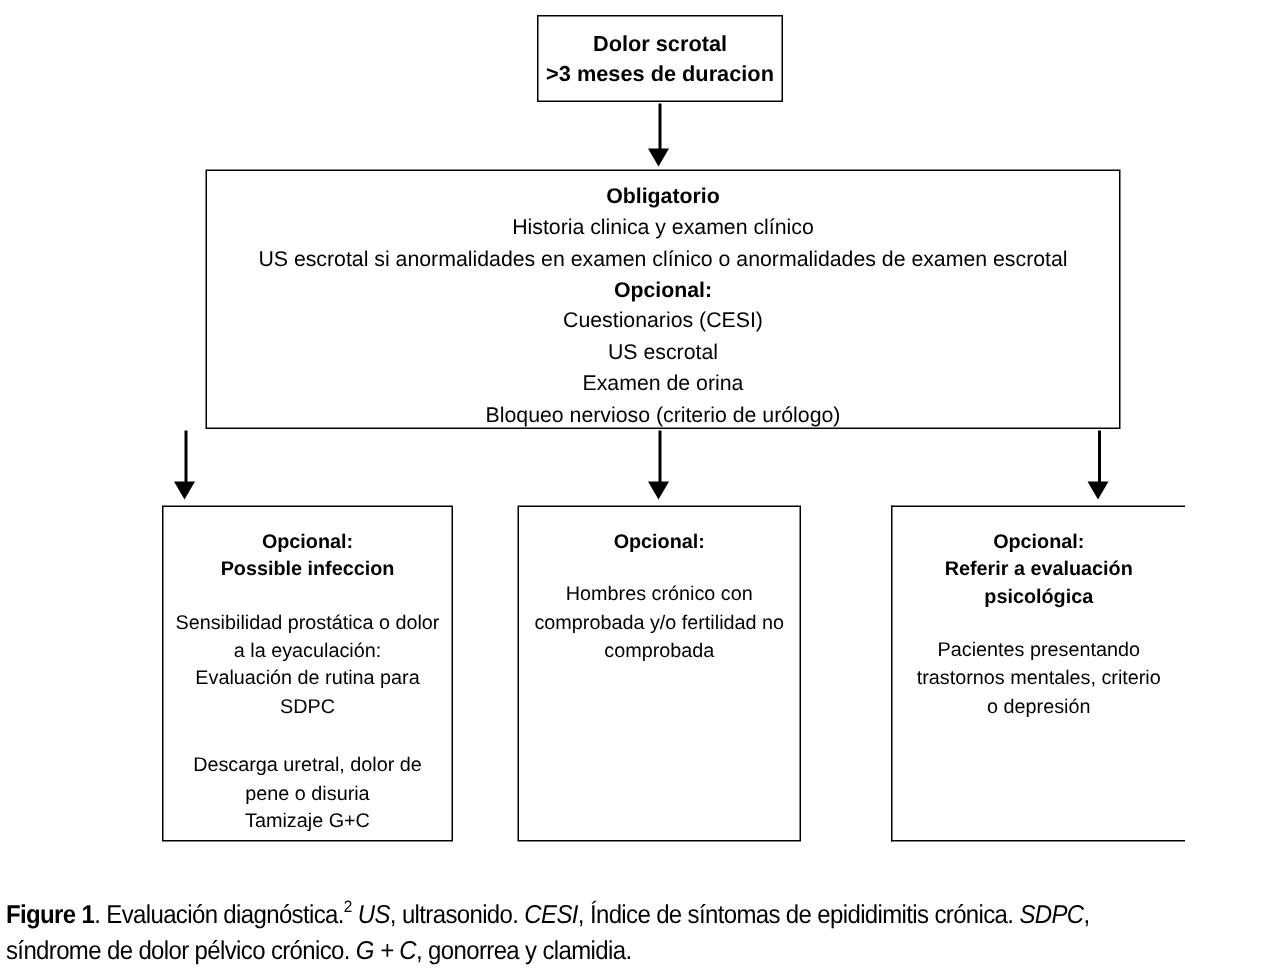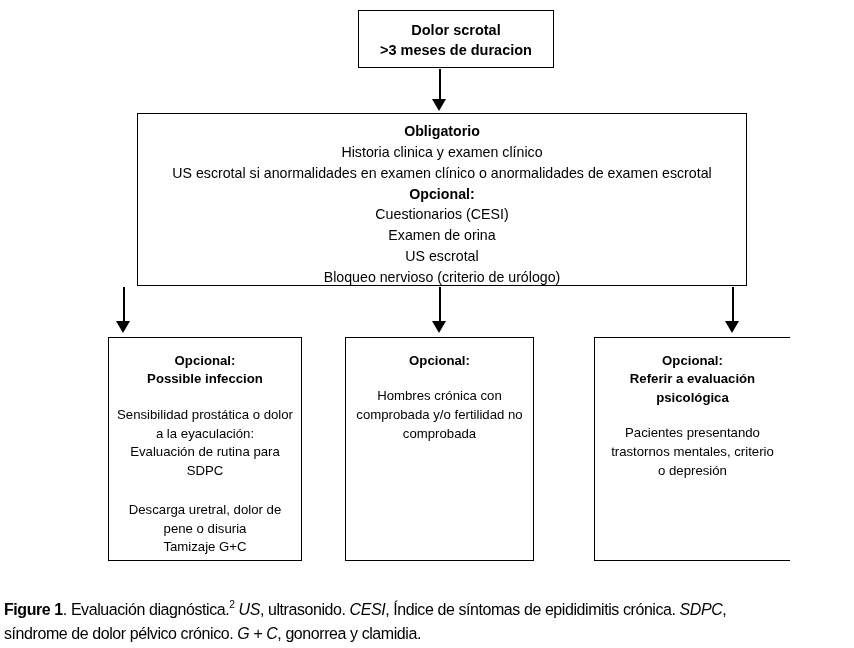--- a/index.html
+++ b/index.html
@@ -30,21 +30,21 @@
     border: 1.6px solid #000000;
     background: #ffffff;
     text-align: center;
     line-height: 1.38;
   }
 
   
   #node-top {
     left: 358px;
     top: 10px;
-    width: 196px;
+    width: 164px;
     height: 58px;
     padding-top: 9px;
     font-size: 14.5px;
     font-weight: 700;
   }
   #node-top .ln { display: block; }
 
   
   #node-main {
     left: 137px;
@@ -134,22 +134,22 @@
 
   <div class="arrow-line" id="conn-top-line"></div>
   <div class="arrow-head" id="conn-top-head"></div>
 
   <div class="node" id="node-main">
     <span class="ln hd">Obligatorio</span>
     <span class="ln">Historia clinica y examen clínico</span>
     <span class="ln">US escrotal si anormalidades en examen clínico o anormalidades de examen escrotal</span>
     <span class="ln hd">Opcional:</span>
     <span class="ln">Cuestionarios (CESI)</span>
+    <span class="ln">US escrotal</span>
     <span class="ln">Examen de orina</span>
-    <span class="ln">US escrotal</span>
     <span class="ln">Bloqueo nervioso (criterio de urólogo)</span>
   </div>
 
   <div class="arrow-line" id="conn-left-line"></div>
   <div class="arrow-head" id="conn-left-head"></div>
   <div class="arrow-line" id="conn-mid-line"></div>
   <div class="arrow-head" id="conn-mid-head"></div>
   <div class="arrow-line" id="conn-right-line"></div>
   <div class="arrow-head" id="conn-right-head"></div>
 
@@ -165,21 +165,21 @@
     <div class="para gap">
       <span class="ln">Descarga uretral, dolor de</span>
       <span class="ln">pene o disuria</span>
       <span class="ln">Tamizaje G+C</span>
     </div>
   </div>
 
   <div class="node leaf" id="node-middle">
     <span class="hd">Opcional:</span>
     <div class="para">
-      <span class="ln">Hombres crónica con</span>
+      <span class="ln">Hombres crónico con</span>
       <span class="ln">comprobada y/o fertilidad no</span>
       <span class="ln">comprobada</span>
     </div>
   </div>
 
   <div class="node leaf" id="node-right">
     <span class="hd">Opcional:</span>
     <span class="hd">Referir a evaluación</span>
     <span class="hd">psicológica</span>
     <div class="para">

